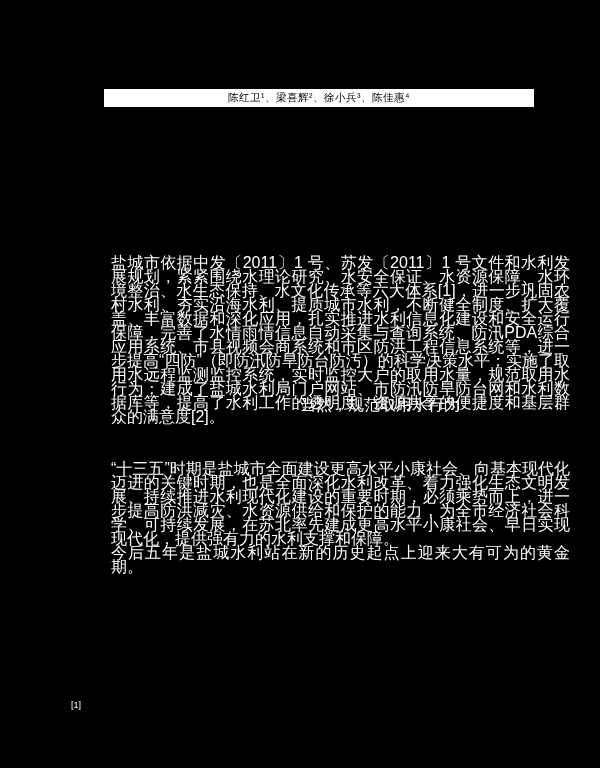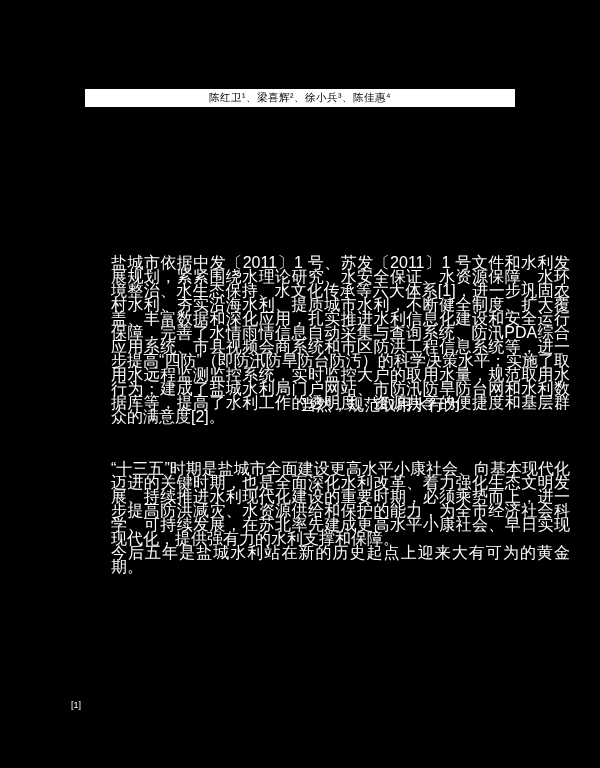--- a/index.html
+++ b/index.html
@@ -25,20 +25,21 @@
   .band {
     position: absolute;
     background: #ffffff;
     color: #000000;
     display: flex;
     align-items: center;
     justify-content: center;
     font-size: 10.5px;
     letter-spacing: 0.5px;
     white-space: nowrap;
+    margin-left: 19px;
   }
 
   .authors {
     left: 85px;
     top: 89px;
     width: 430px;
     height: 18px;
   }
 
   

